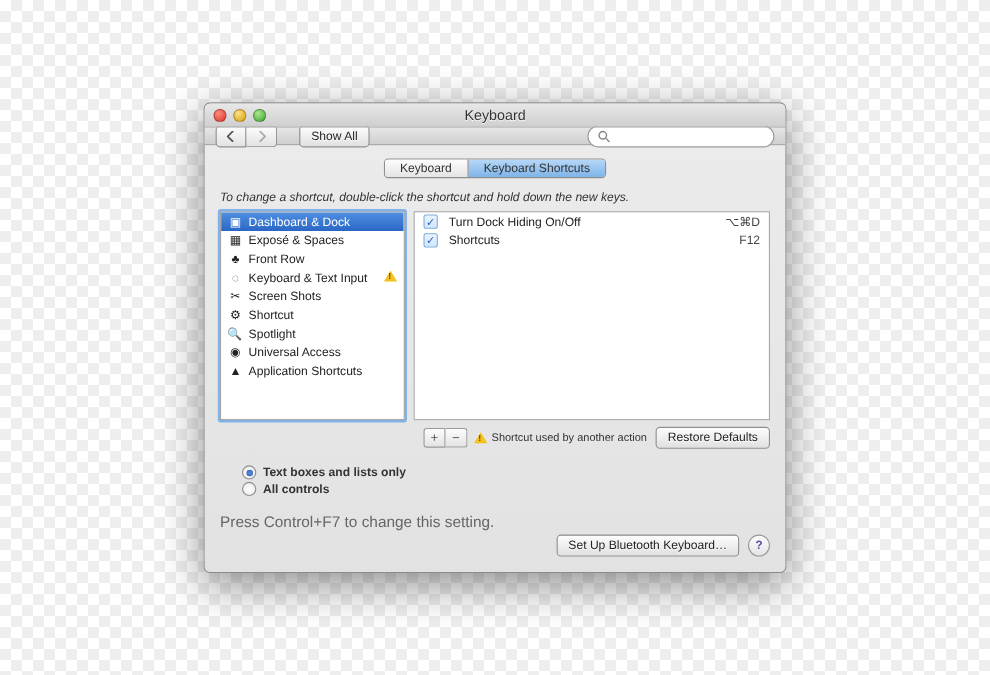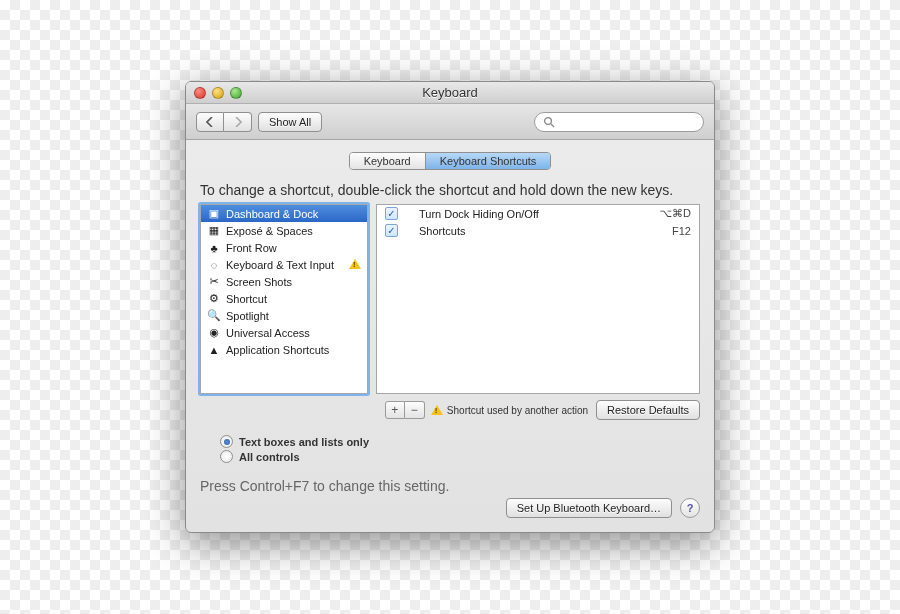--- a/index.html
+++ b/index.html
@@ -31,24 +31,24 @@
   .tl.red { background: radial-gradient(circle at 35% 30%, #ff8a80, #d9362a); }
   .tl.yel { background: radial-gradient(circle at 35% 30%, #ffe08a, #d6a008); }
   .tl.grn { background: radial-gradient(circle at 35% 30%, #a8e88f, #3fa32b); }
   .wtitle {
     position: absolute; left: 0; right: 0; text-align: center;
     font-size: 13px; color: #333;
     text-shadow: 0 1px 0 #fff;
     pointer-events: none;
   }
   .toolbar {
-    height: 36px;
+    height: 16px;
     background: linear-gradient(#E6E6E6, #CFCFCF);
     border-bottom: 1px solid #A5A5A5;
-    display: flex; align-items: center; padding: 4px 10px; gap: 6px;
+    display: flex; align-items: center; padding: 4px 10px; gap: 20px;
   }
   .navseg { display: flex; }
   .navbtn {
     width: 28px; height: 20px;
     border: 1px solid #8f8f8f;
     background: linear-gradient(#FDFDFD, #E2E2E2);
     display: flex; align-items: center; justify-content: center;
     color: #555;
   }
   .navbtn:first-child { border-radius: 4px 0 0 4px; }
@@ -74,21 +74,21 @@
   .tabseg { display: flex; border: 1px solid #8f8f8f; border-radius: 4px; overflow: hidden; }
   .tab {
     padding: 2px 14px; font-size: 11px;
     background: linear-gradient(#FDFDFD, #E4E4E4);
     color: #333;
   }
   .tab.active {
     background: linear-gradient(#b7d8f7, #7eb4ea);
     border-left: 1px solid #8f8f8f;
   }
-  .instr { font-size: 14px; color: #333; margin-bottom: 6px; }
+  .instr { font-size: 11px; color: #333; margin-bottom: 6px; font-style: italic; }
   .panes {
     display: flex; gap: 8px;
     height: 190px;
   }
   .catlist {
     width: 168px;
     border: 1px solid #a7a7a7;
     background: #fff;
     overflow: hidden;
     box-shadow: 0 0 0 2px #7fb3ec;
@@ -105,21 +105,21 @@
   }
   .caticon { width: 14px; height: 14px; display: inline-flex; align-items: center; justify-content: center; font-size: 11px; }
   .warn { margin-left: auto; font-size: 11px; }
   .scutlist {
     flex: 1;
     border: 1px solid #a7a7a7;
     background: #fff;
   }
   .srow { display: flex; align-items: center; padding: 2px 8px; font-size: 11px; height: 17px; }
   .scheck { width: 13px; height: 13px; border: 1px solid #7aa7d8; border-radius: 2px; background: linear-gradient(#eaf4ff,#cfe6ff); display: inline-flex; align-items: center; justify-content: center; color: #2e5aa8; font-size: 10px; margin-right: 10px; }
-  .sname { flex: 1; color: #222; margin-left: 11px; }
+  .sname { flex: 1; color: #222; }
   .skey { color: #444; font-family: "Lucida Grande", sans-serif; }
   .belowpanes { display: flex; align-items: center; gap: 6px; margin-top: 6px; justify-content: flex-end; }
   .stepper { display: flex; }
   .stepbtn { width: 20px; height: 18px; border: 1px solid #9a9a9a; background: linear-gradient(#fdfdfd,#e3e3e3); display: flex; align-items: center; justify-content: center; font-size: 12px; color: #555; }
   .stepbtn:first-child { border-radius: 3px 0 0 3px; }
   .stepbtn:last-child { border-radius: 0 3px 3px 0; border-left: none; }
   .warnmsg { display: flex; align-items: center; gap: 4px; font-size: 10px; color: #333; margin-right: 2px; }
   .fka { margin-top: 14px; font-size: 11px; color: #333; }
   .radios { margin: 4px 0 14px 20px; font-weight: bold; }
   .radiorow { display: flex; align-items: center; gap: 6px; padding: 1px 0; }

